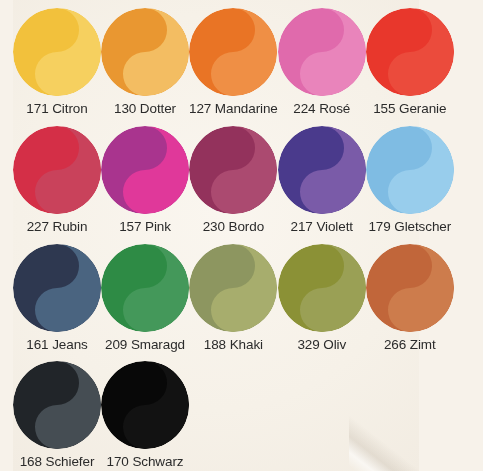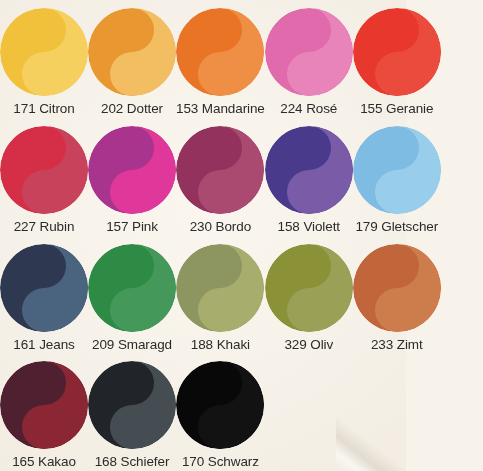--- a/index.html
+++ b/index.html
@@ -14,20 +14,21 @@
     background: #f7f2ea;
     font-family: "Liberation Sans", sans-serif;
   }
 
   #chart {
     position: relative;
     width: 406px;
     height: 471px;
     background:
       radial-gradient(circle at 50% 45%, #faf6ef 0%, #f6f1e8 60%, #f2ece2 100%);
+    margin-left: 13px;
   }
 
   
   #chart::after {
     content: "";
     position: absolute;
     right: 0;
     bottom: 0;
     width: 70px;
     height: 70px;
@@ -109,32 +110,32 @@
       </div>
       <div class="cell">
         <div class="swatch">
           <div class="base" style="background: rgb(233, 151, 49);"></div>
           <div class="yin">
             <svg viewBox="0 0 100 100" preserveAspectRatio="none">
               <path d="M50,0 A25,25 0 0 1 50,50 A25,25 0 0 0 50,100 A50,50 0 0 0 50,0 Z" fill="#f3bd62"></path>
             </svg>
           </div>
         </div>
-        <div class="label">202 Dotter</div>
+        <div class="label">130 Dotter</div>
       </div>
       <div class="cell">
         <div class="swatch">
           <div class="base" style="background: rgb(233, 116, 37);"></div>
           <div class="yin">
             <svg viewBox="0 0 100 100" preserveAspectRatio="none">
               <path d="M50,0 A25,25 0 0 1 50,50 A25,25 0 0 0 50,100 A50,50 0 0 0 50,0 Z" fill="#ef8f45"></path>
             </svg>
           </div>
         </div>
-        <div class="label">153 Mandarine</div>
+        <div class="label">127 Mandarine</div>
       </div>
       <div class="cell">
         <div class="swatch">
           <div class="base" style="background: rgb(224, 106, 172);"></div>
           <div class="yin">
             <svg viewBox="0 0 100 100" preserveAspectRatio="none">
               <path d="M50,0 A25,25 0 0 1 50,50 A25,25 0 0 0 50,100 A50,50 0 0 0 50,0 Z" fill="#e984bb"></path>
             </svg>
           </div>
         </div>
@@ -186,21 +187,21 @@
       </div>
       <div class="cell">
         <div class="swatch">
           <div class="base" style="background: rgb(74, 58, 140);"></div>
           <div class="yin">
             <svg viewBox="0 0 100 100" preserveAspectRatio="none">
               <path d="M50,0 A25,25 0 0 1 50,50 A25,25 0 0 0 50,100 A50,50 0 0 0 50,0 Z" fill="#7a5ba8"></path>
             </svg>
           </div>
         </div>
-        <div class="label">158 Violett</div>
+        <div class="label">217 Violett</div>
       </div>
       <div class="cell">
         <div class="swatch">
           <div class="base" style="background: rgb(127, 188, 227);"></div>
           <div class="yin">
             <svg viewBox="0 0 100 100" preserveAspectRatio="none">
               <path d="M50,0 A25,25 0 0 1 50,50 A25,25 0 0 0 50,100 A50,50 0 0 0 50,0 Z" fill="#98cdec"></path>
             </svg>
           </div>
         </div>
@@ -252,32 +253,21 @@
       </div>
       <div class="cell">
         <div class="swatch">
           <div class="base" style="background: rgb(193, 102, 58);"></div>
           <div class="yin">
             <svg viewBox="0 0 100 100" preserveAspectRatio="none">
               <path d="M50,0 A25,25 0 0 1 50,50 A25,25 0 0 0 50,100 A50,50 0 0 0 50,0 Z" fill="#cd7c4c"></path>
             </svg>
           </div>
         </div>
-        <div class="label">233 Zimt</div>
-      </div>
-      <div class="cell">
-        <div class="swatch">
-          <div class="base" style="background: rgb(78, 32, 48);"></div>
-          <div class="yin">
-            <svg viewBox="0 0 100 100" preserveAspectRatio="none">
-              <path d="M50,0 A25,25 0 0 1 50,50 A25,25 0 0 0 50,100 A50,50 0 0 0 50,0 Z" fill="#8b2635"></path>
-            </svg>
-          </div>
-        </div>
-        <div class="label">165 Kakao</div>
+        <div class="label">266 Zimt</div>
       </div>
       <div class="cell">
         <div class="swatch">
           <div class="base" style="background: rgb(33, 37, 41);"></div>
           <div class="yin">
             <svg viewBox="0 0 100 100" preserveAspectRatio="none">
               <path d="M50,0 A25,25 0 0 1 50,50 A25,25 0 0 0 50,100 A50,50 0 0 0 50,0 Z" fill="#454d53"></path>
             </svg>
           </div>
         </div>

